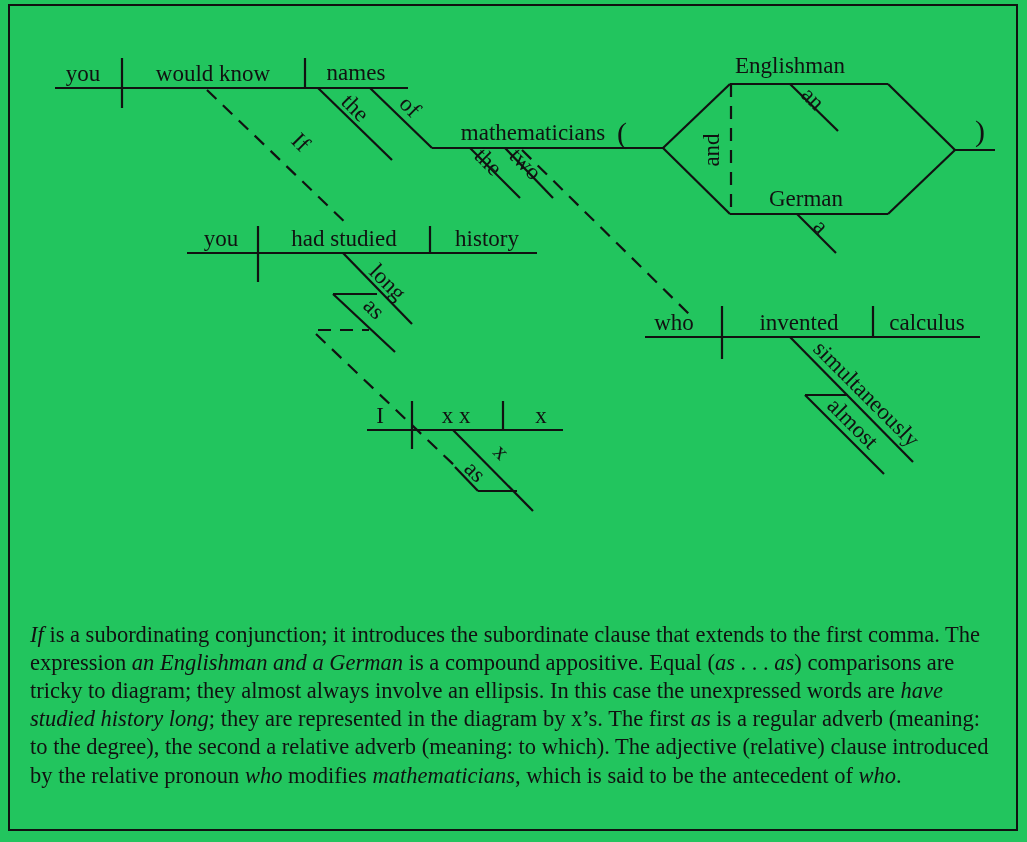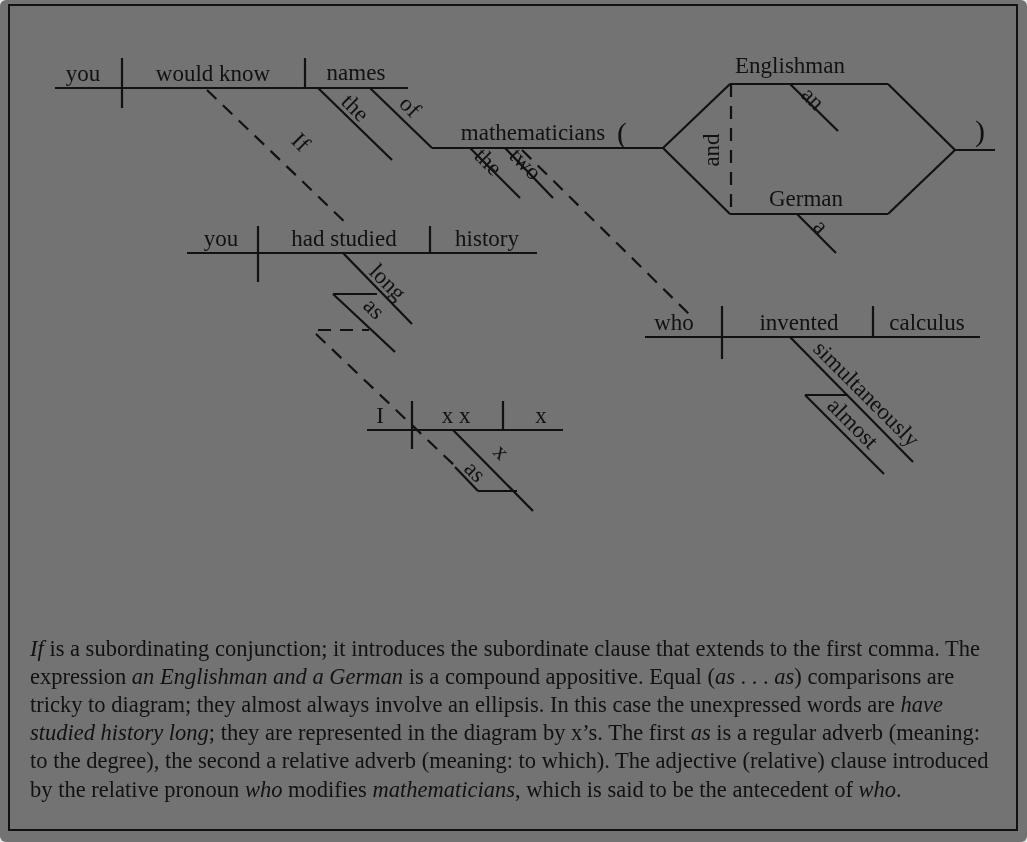--- a/index.html
+++ b/index.html
@@ -1,38 +1,37 @@
 <!DOCTYPE html>
 <html><head>
 <meta charset="utf-8">
 <style>
   html,body{margin:0;padding:0;background:#e8e8e6;}
   .page{
     position:relative;
     width:1027px;height:842px;
-    background:#737373;
+    background:#22c55e;
     font-family:"Liberation Serif", serif;
     overflow:hidden;
-    border-radius:6px;
   }
   .frame{
     position:absolute;left:8px;top:4px;
     width:1010px;height:827px;
     border:2.5px solid #111;
     box-sizing:border-box;
   }
   svg{position:absolute;left:0;top:0;}
   svg text{
     font-family:"Liberation Serif", serif;
     font-size:23px;
     fill:#111;
   }
   svg text.paren{font-size:30px;}
   .caption{
-    position:absolute;left:30px;top:612px;width:972px;
+    position:absolute;left:30px;top:598px;width:972px;
     font-size:22.5px;line-height:28.2px;color:#111;
     text-align:left;
   }
   .caption i{font-style:italic;}
 </style>
 </head>
 <body>
 
 <div class="page">
   <div class="frame"></div>

